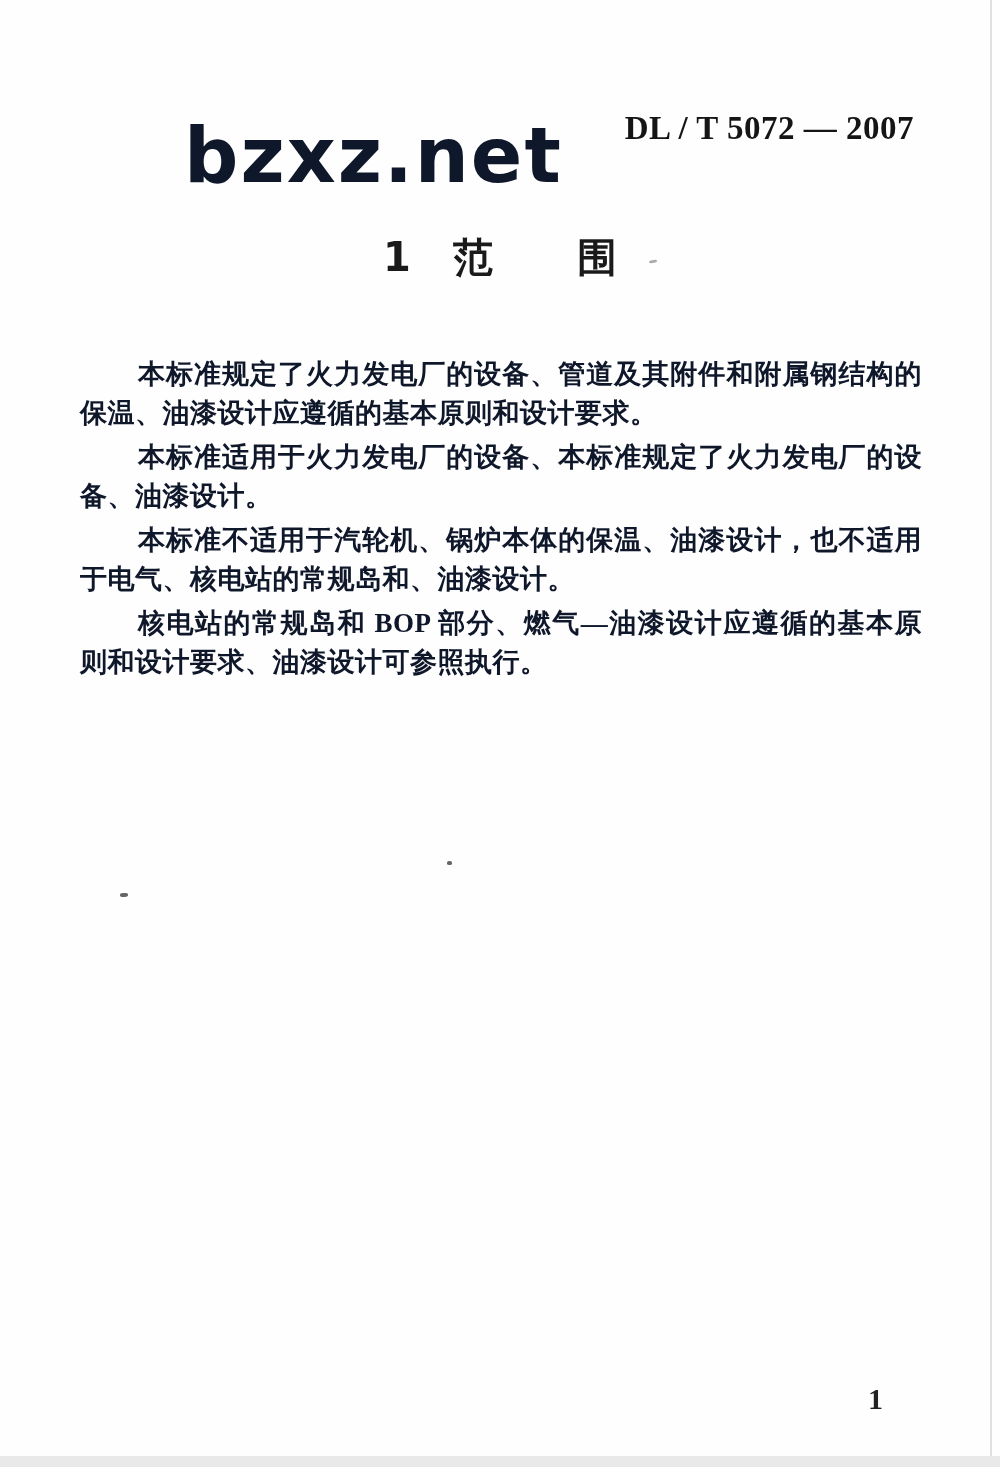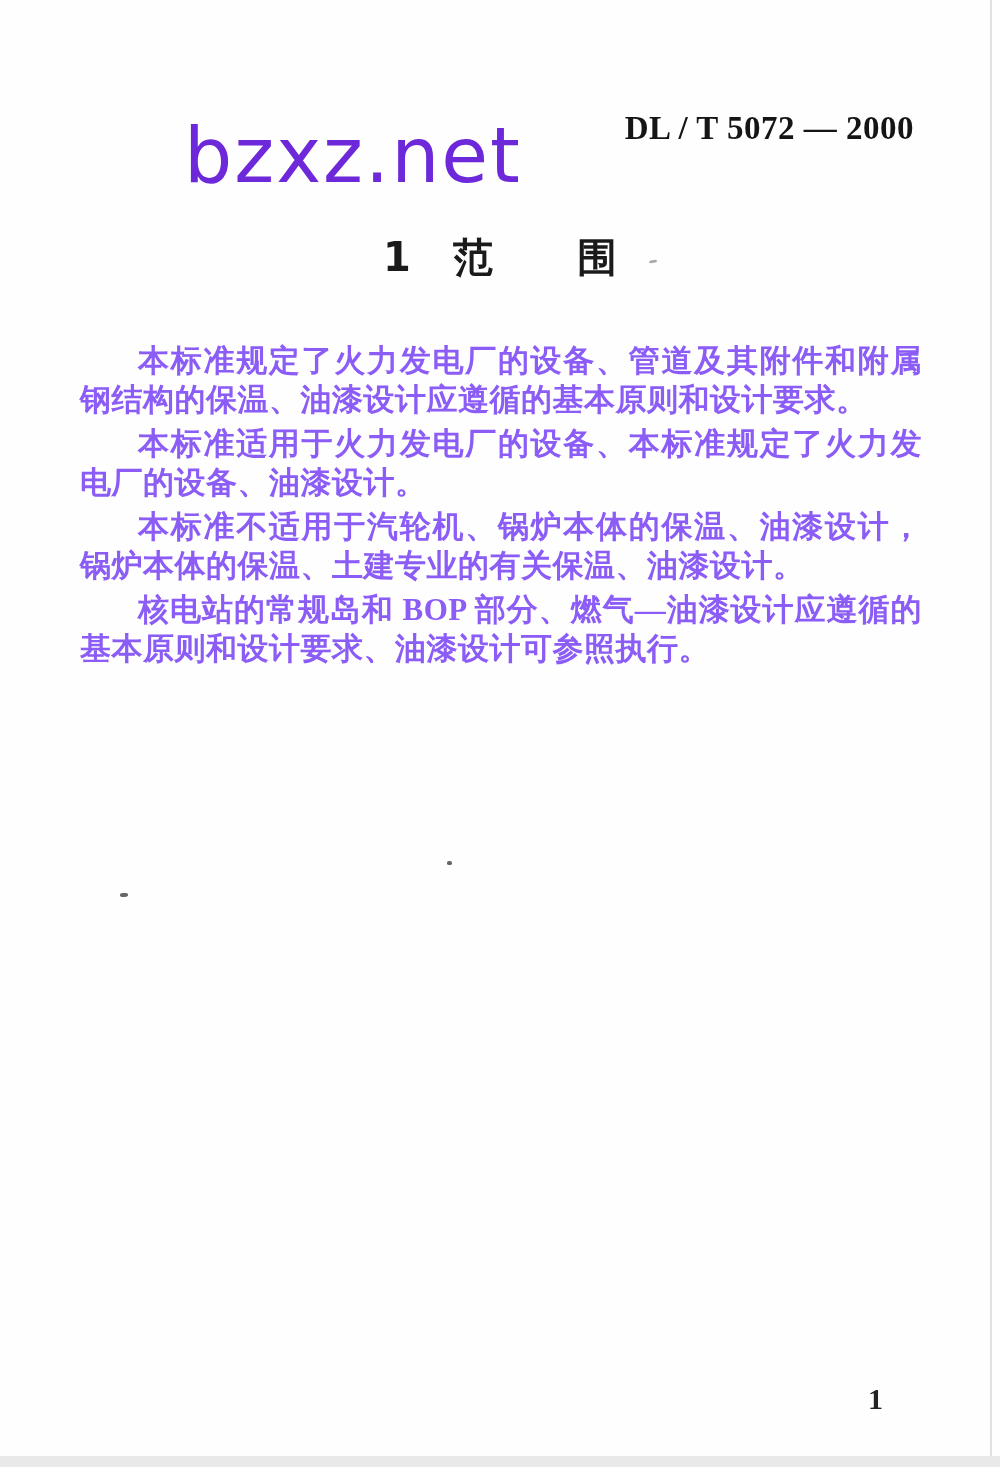--- a/index.html
+++ b/index.html
@@ -14,25 +14,25 @@
     font-family: "Liberation Serif", serif;
     color: #1a1a1a;
   }
 
   
   .watermark {
     position: absolute;
     left: 184px;
     top: 118px;
     font-family: "DejaVu Sans", sans-serif;
-    font-weight: normal;
+    font-weight: bold;
     font-size: 76px;
     line-height: 1;
     letter-spacing: 2px;
-    color: #6d28d9;
+    color: #0f172a;
     user-select: none;
     z-index: 0;
   }
 
   
   .doc-number {
     position: absolute;
     top: 110px;
     right: 86px;
     font-family: "Liberation Serif", serif;
@@ -60,28 +60,28 @@
     color: #1a1a1a;
     z-index: 2;
   }
   .chapter-title .num { margin-right: 42px; }
   .chapter-title .c1  { margin-right: 84px; }
 
   
   .body-block {
     position: absolute;
     left: 80px;
-    top: 341px;
+    top: 355px;
     width: 842px;
     font-family: "Liberation Serif", serif;
     font-weight: 600;
-    font-size: 31px;
+    font-size: 27px;
     line-height: 39px;
     letter-spacing: 0.5px;
-    color: #8b5cf6;
+    color: #0f172a;
     text-align: justify;
     z-index: 2;
   }
   .body-block p {
     margin: 0 0 5px 0;
     text-indent: 58px;
   }
 
   
   .page-number {
@@ -119,32 +119,32 @@
   .speck-b { left: 447px; top: 861px; width: 5px;  height: 4px; background: #666666; }
   .speck-c { left: 120px; top: 893px; width: 8px;  height: 4px; background: #666666; transform: rotate(-5deg); }
 </style>
 </head>
 <body>
 
 <div class="page">
 
   <div class="watermark">bzxz.net</div>
 
-  <div class="doc-number">DL / T 5072 — 2000</div>
+  <div class="doc-number">DL / T 5072 — 2007</div>
 
   <div class="chapter-title">
     <span class="num">1</span>
     <span class="c1">范</span>
     <span class="c2">围</span>
   </div>
 
   <div class="body-block">
     <p>本标准规定了火力发电厂的设备、管道及其附件和附属钢结构的保温、油漆设计应遵循的基本原则和设计要求。</p>
     <p>本标准适用于火力发电厂的设备、本标准规定了火力发电厂的设备、油漆设计。</p>
-    <p>本标准不适用于汽轮机、锅炉本体的保温、油漆设计，锅炉本体的保温、土建专业的有关保温、油漆设计。</p>
+    <p>本标准不适用于汽轮机、锅炉本体的保温、油漆设计，也不适用于电气、核电站的常规岛和、油漆设计。</p>
     <p>核电站的常规岛和 BOP 部分、燃气—油漆设计应遵循的基本原则和设计要求、油漆设计可参照执行。</p>
   </div>
 
   <div class="page-number">1</div>
 
   <div class="edge-line"></div>
   <div class="bottom-strip"></div>
   <div class="speck speck-a"></div>
   <div class="speck speck-b"></div>
   <div class="speck speck-c"></div>

